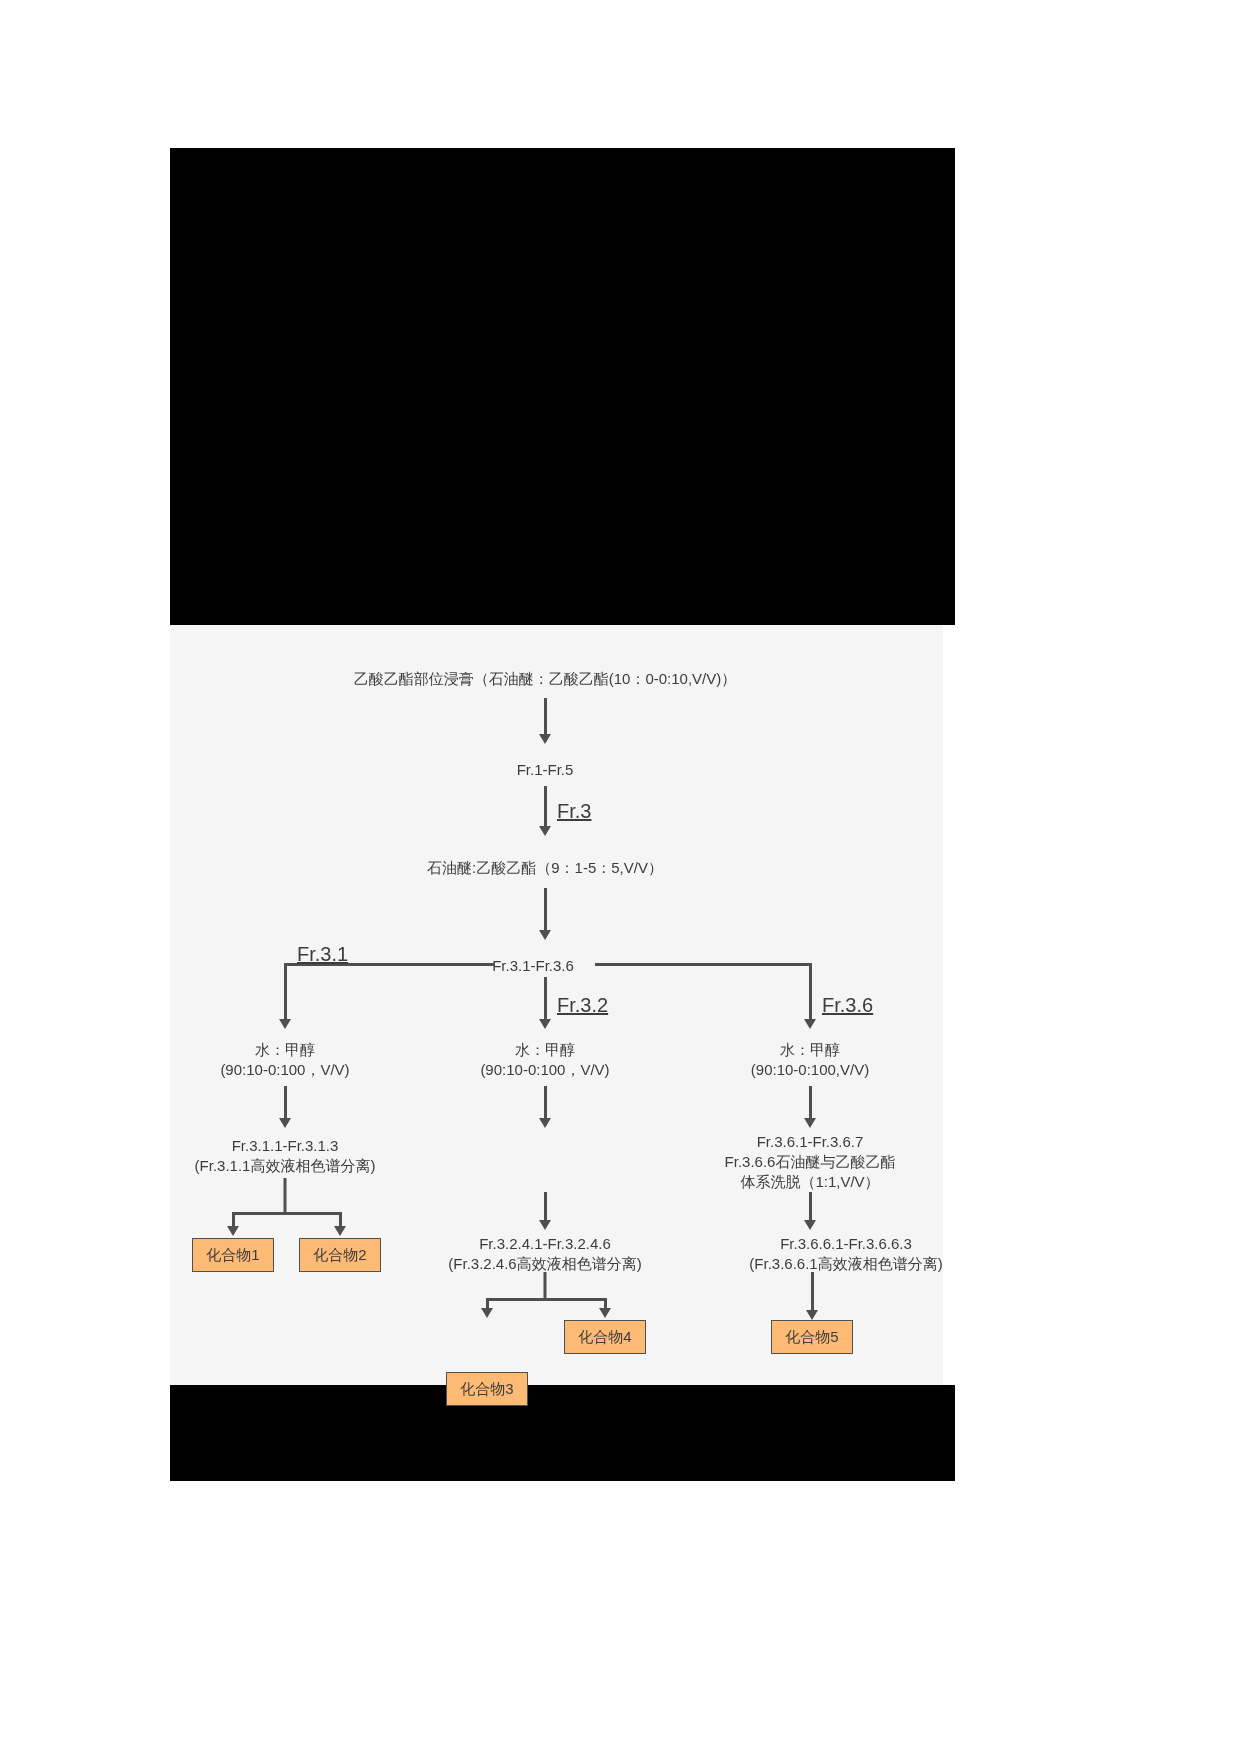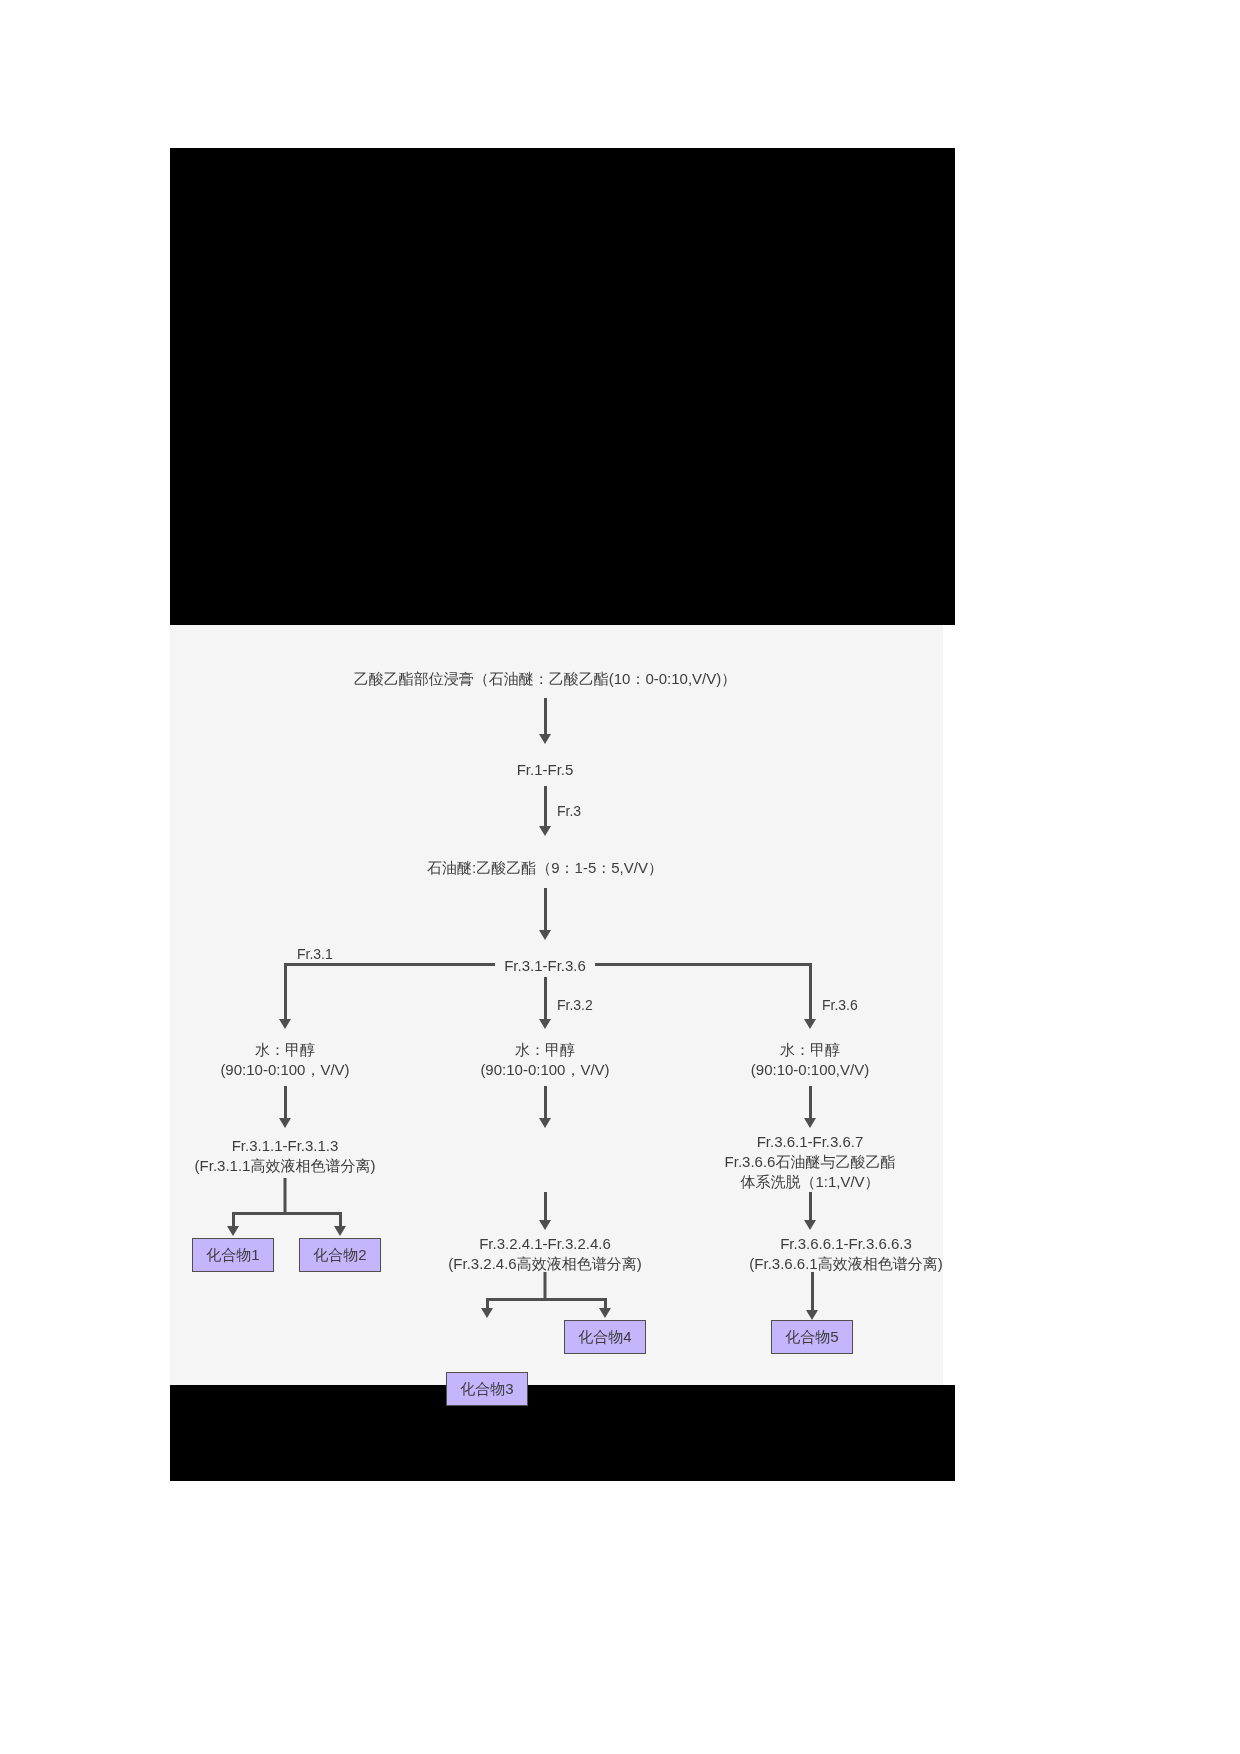--- a/index.html
+++ b/index.html
@@ -34,24 +34,25 @@
     text-align:center;
     font-size:15px;
     line-height:20px;
     white-space:nowrap;
     color:var(--text);
   }
   .tnode span{display:block;}
   
   .alabel{
     position:absolute;
-    font-size:14px;
+    font-size:20px;
     line-height:16px;
     white-space:nowrap;
     color:var(--text);
+    text-decoration:underline;
   }
   
   .arrow{
     position:absolute;
     width:0;
   }
   .arrow::before{
     content:"";position:absolute;left:-1.5px;top:0;width:3px;height:100%;
     background:var(--line);
   }
@@ -65,21 +66,21 @@
     transform:translateX(-50%);
   }
   .hline{
     position:absolute;height:3px;background:var(--line);
   }
   .cbox{
     position:absolute;
     transform:translateX(-50%);
     width:82px;height:34px;
     border:1.5px solid var(--line);
-    background:#c4b5fd;
+    background:#fdba74;
     display:flex;align-items:center;justify-content:center;
     font-size:15px;
     white-space:nowrap;
     box-sizing:border-box;
   }
 </style>
 </head>
 <body>
 
 <div class="page">
@@ -94,21 +95,21 @@
 
   <div class="tnode" style="left:545px;top:760px;">Fr.1-Fr.5</div>
 
   <div class="arrow" style="left:545px;top:786px;height:40px;"></div>
   <div class="alabel" style="left:557px;top:803px;">Fr.3</div>
 
   <div class="tnode" style="left:545px;top:858px;">石油醚:乙酸乙酯（9：1-5：5,V/V）</div>
 
   <div class="arrow" style="left:545px;top:888px;height:42px;"></div>
 
-  <div class="tnode" style="left:545px;top:956px;">Fr.3.1-Fr.3.6</div>
+  <div class="tnode" style="left:533px;top:956px;">Fr.3.1-Fr.3.6</div>
 
   <div class="hline" style="left:285px;top:963px;width:210px;"></div>
   <div class="hline" style="left:595px;top:963px;width:215px;"></div>
 
   <div class="arrow" style="left:285px;top:963px;height:56px;"></div>
   <div class="arrow" style="left:545px;top:977px;height:42px;"></div>
   <div class="arrow" style="left:810px;top:963px;height:56px;"></div>
 
   <div class="alabel" style="left:297px;top:946px;">Fr.3.1</div>
   <div class="alabel" style="left:557px;top:997px;">Fr.3.2</div>

